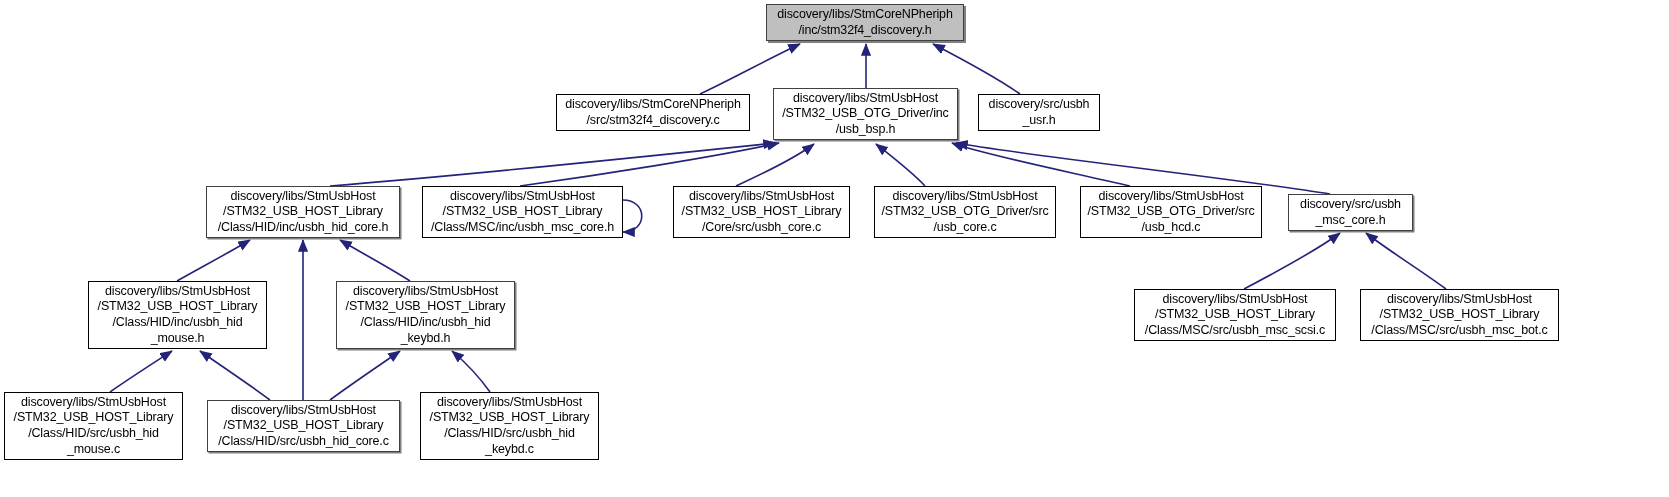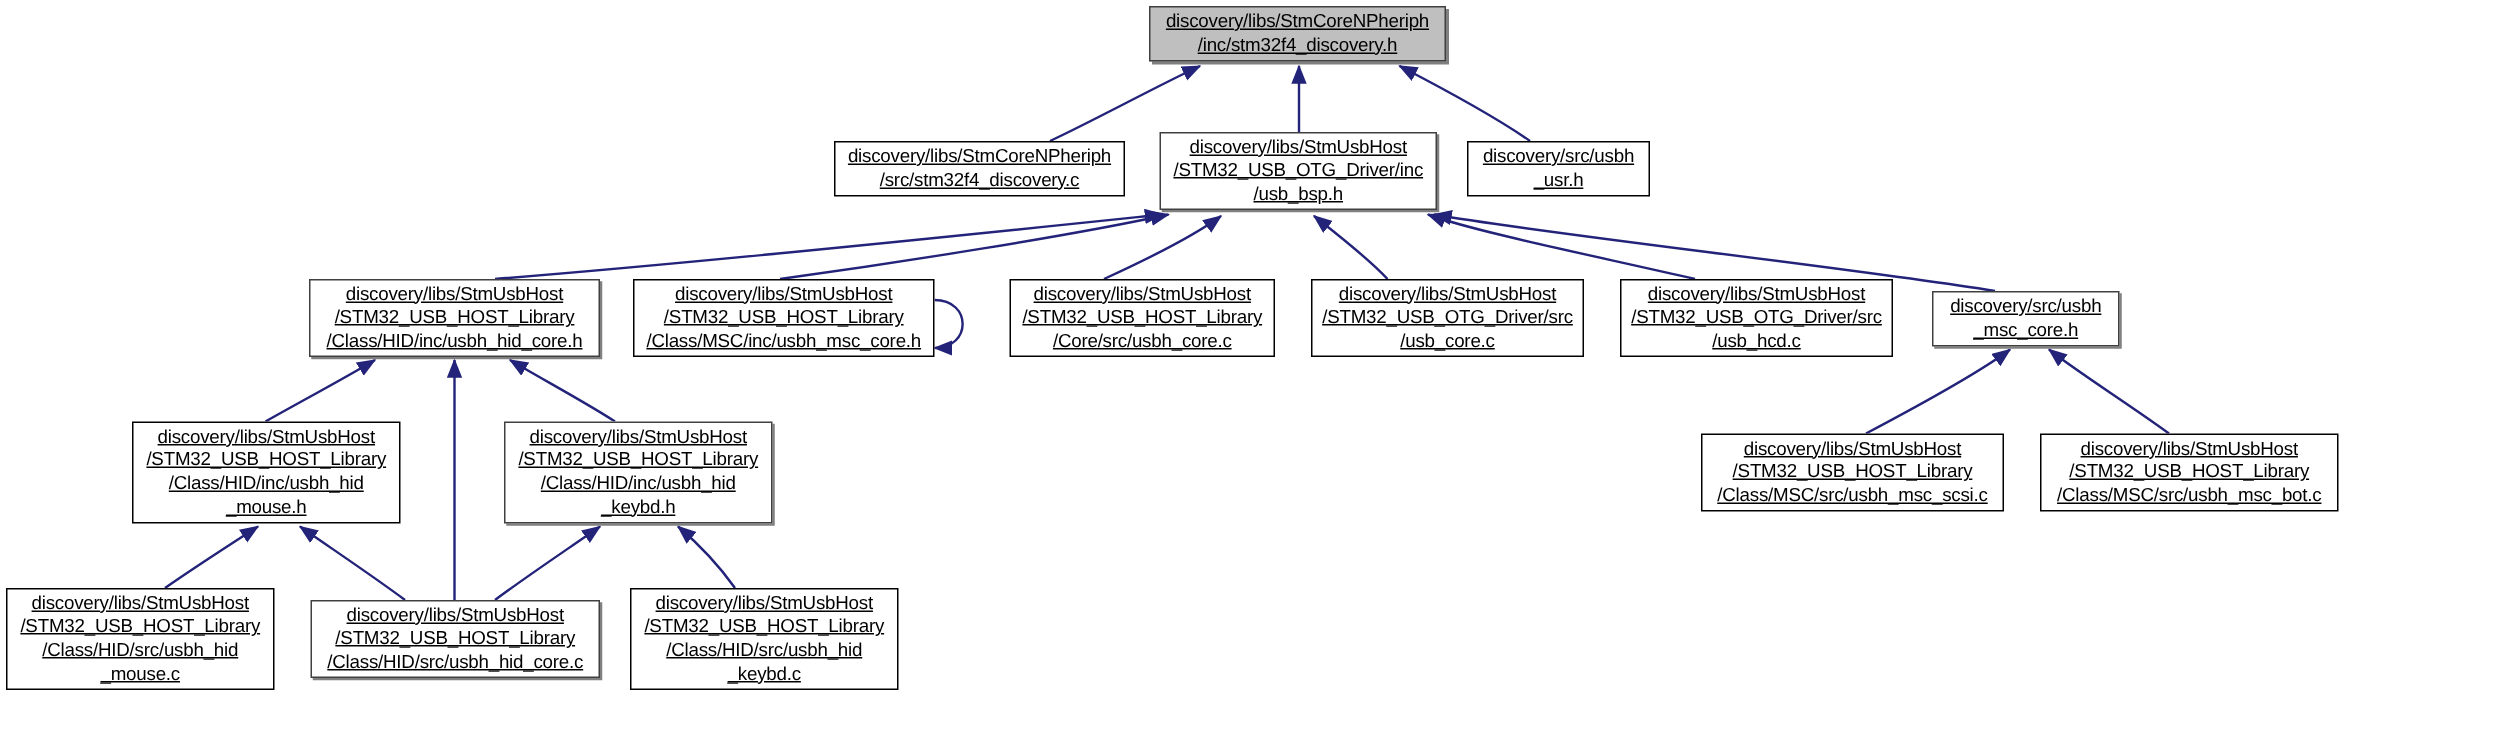--- a/index.html
+++ b/index.html
@@ -20,21 +20,20 @@
     color:#000000;
     font-size:12.5px;
     line-height:15.6px;
     text-align:center;
     display:flex;
     align-items:center;
     justify-content:center;
     white-space:pre;
     letter-spacing:-0.15px;
     z-index:5;
-    text-decoration:underline;
   }
   .node.root{
     background:#bfbfbf;
     border:1px solid #404040;
     box-shadow:2px 2px 0 0 #808080;
   }
   .node.thick{
     border:1px solid #404040;
     box-shadow:1.5px 1.5px 0 0 #808080;
   }

